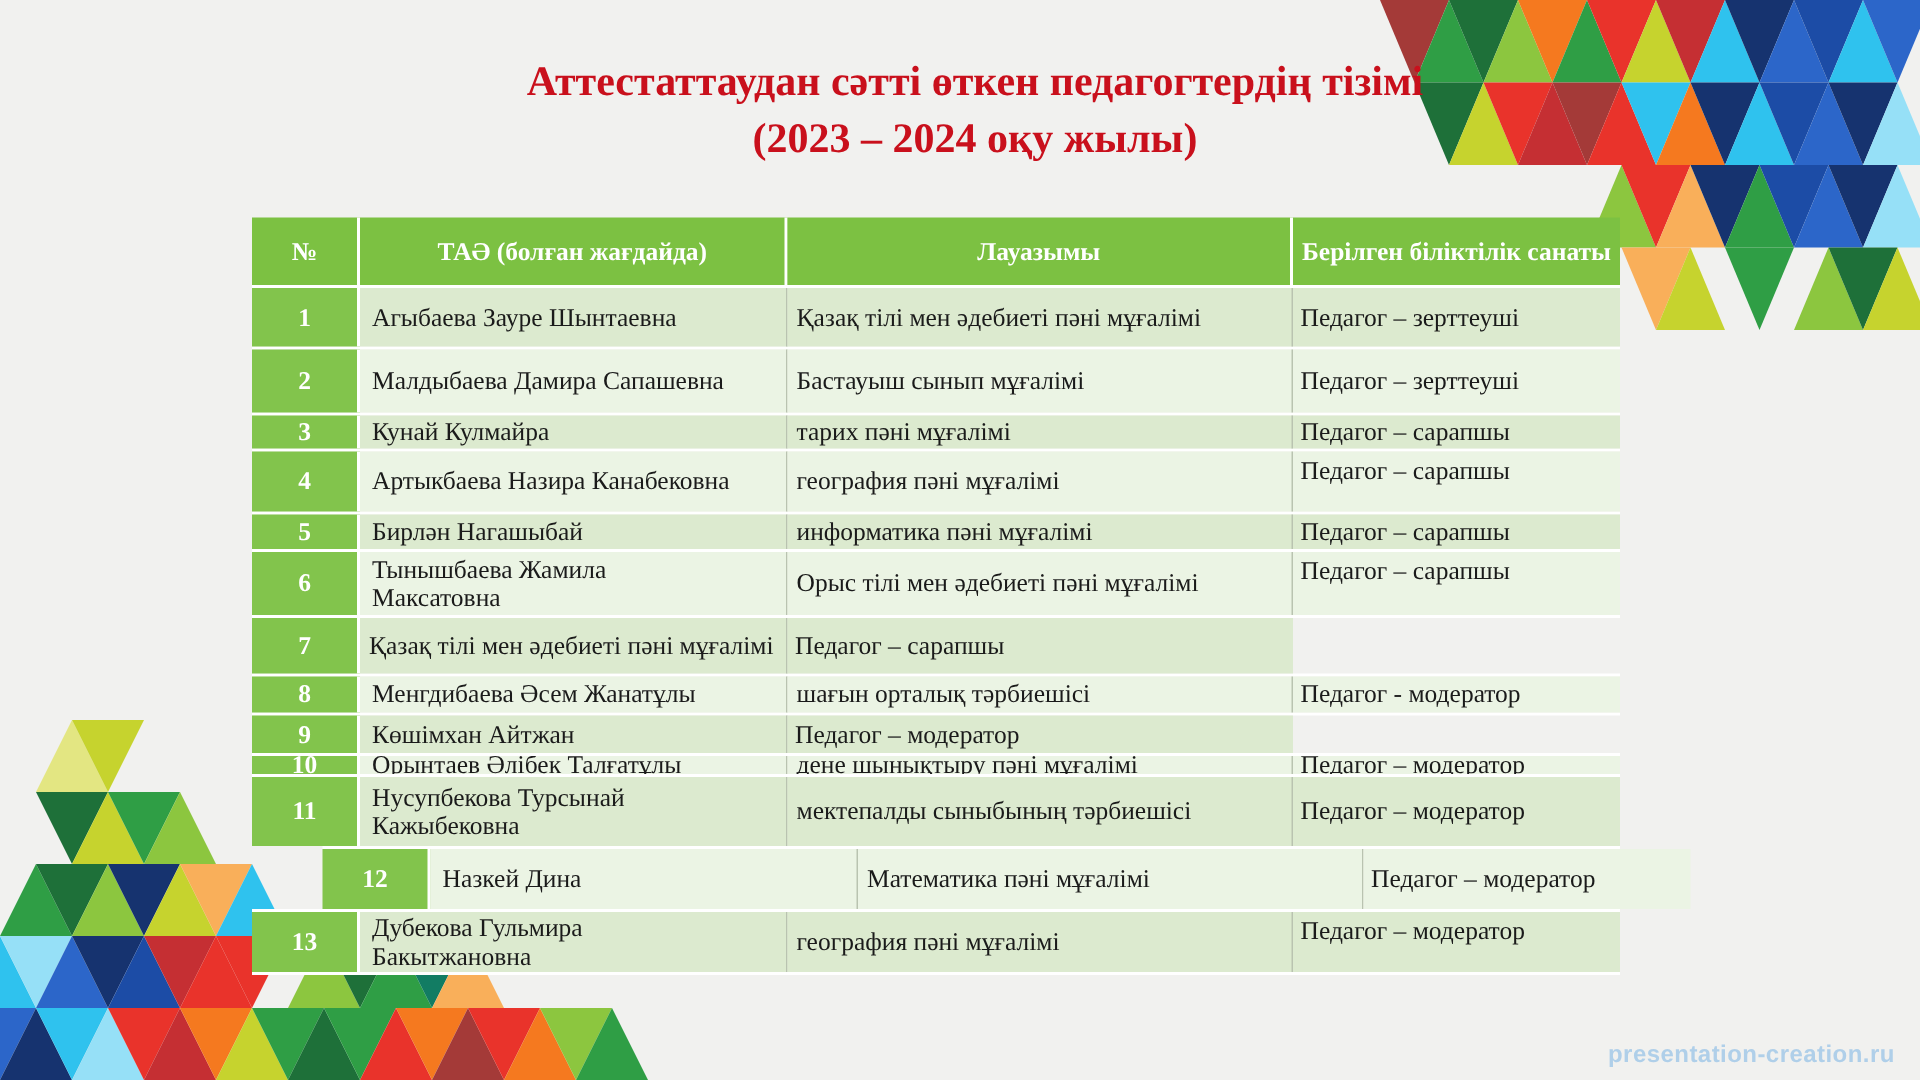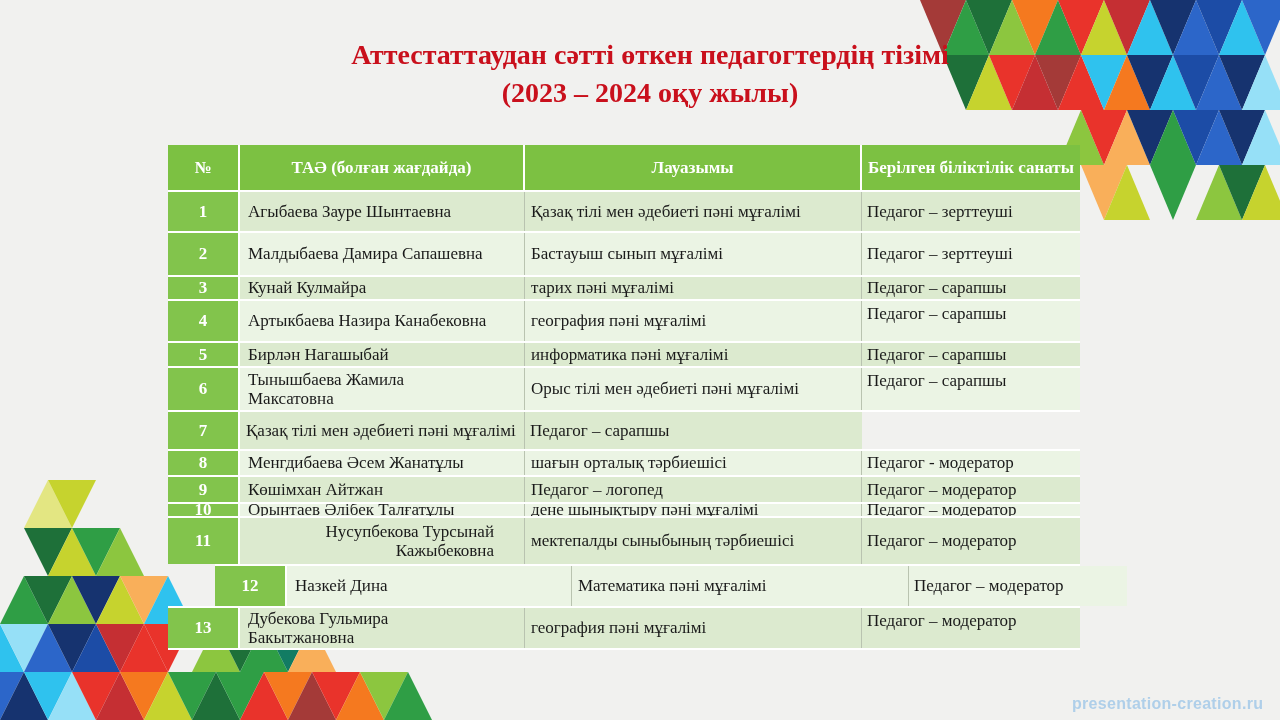--- a/index.html
+++ b/index.html
@@ -202,30 +202,29 @@
       </div>
       <div class="grid4 trow even" style="height: 26px;">
         <div class="c num">8</div>
         <div class="c name">Менгдибаева Әсем Жанатұлы</div>
         <div class="c pos">шағын орталық тәрбиешісі</div>
         <div class="c cat">Педагог - модератор</div>
       </div>
       <div class="grid4 trow odd" style="height: 27px;">
         <div class="c num">9</div>
         <div class="c name">Көшімхан Айтжан</div>
-        <div class="c pos">Педагог – логопед</div>
         <div class="c cat">Педагог – модератор</div>
       </div>
       <div class="grid4 trow even" style="height: 14px;">
         <div class="c num">10</div>
         <div class="c name">Орынтаев Әлібек Талғатұлы</div>
         <div class="c pos">дене шынықтыру пәні мұғалімі</div>
         <div class="c cat">Педагог – модератор</div>
       </div>
-      <div class="grid4 trow odd" style="height: 48px; text-align: right;">
+      <div class="grid4 trow odd" style="height: 48px;">
         <div class="c num">11</div>
         <div class="c name">Нусупбекова Турсынай Кажыбековна</div>
         <div class="c pos">мектепалды  сыныбының тәрбиешісі</div>
         <div class="c cat">Педагог – модератор</div>
       </div>
       <div class="grid4 trow even" style="height: 42px; margin-left: 47px;">
         <div class="c num">12</div>
         <div class="c name">Назкей Дина</div>
         <div class="c pos">Математика пәні мұғалімі</div>
         <div class="c cat">Педагог – модератор</div>

